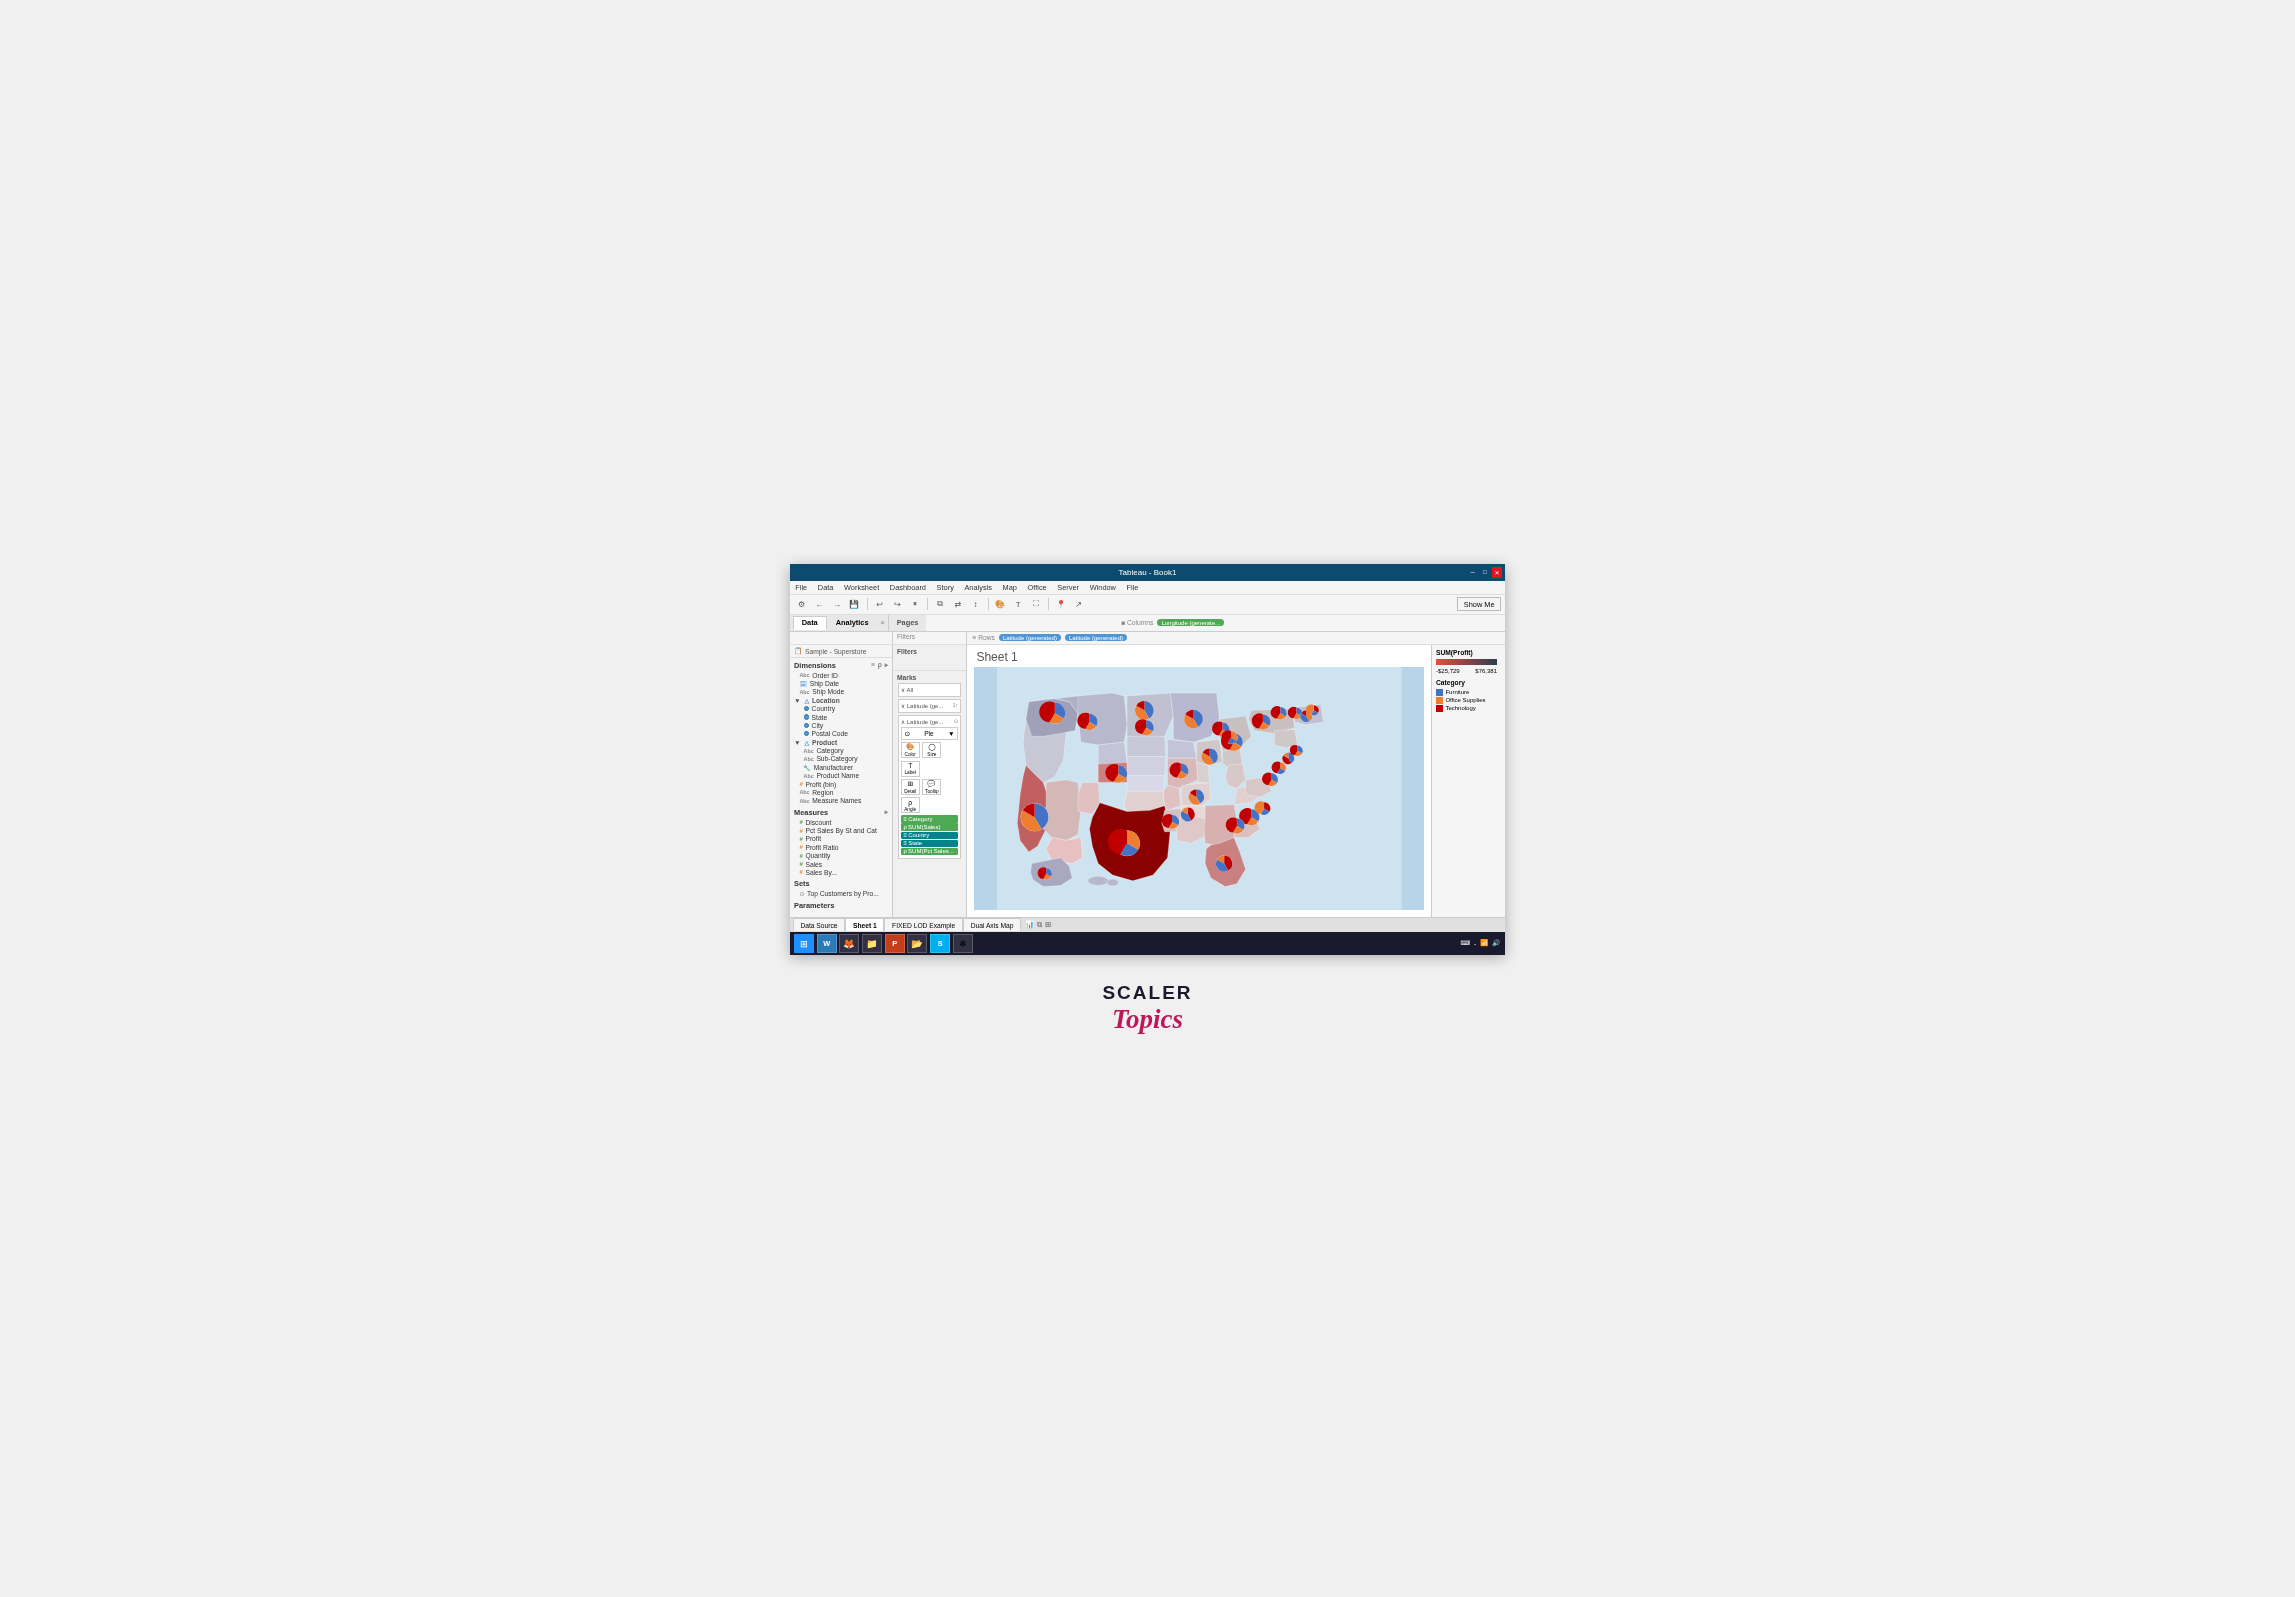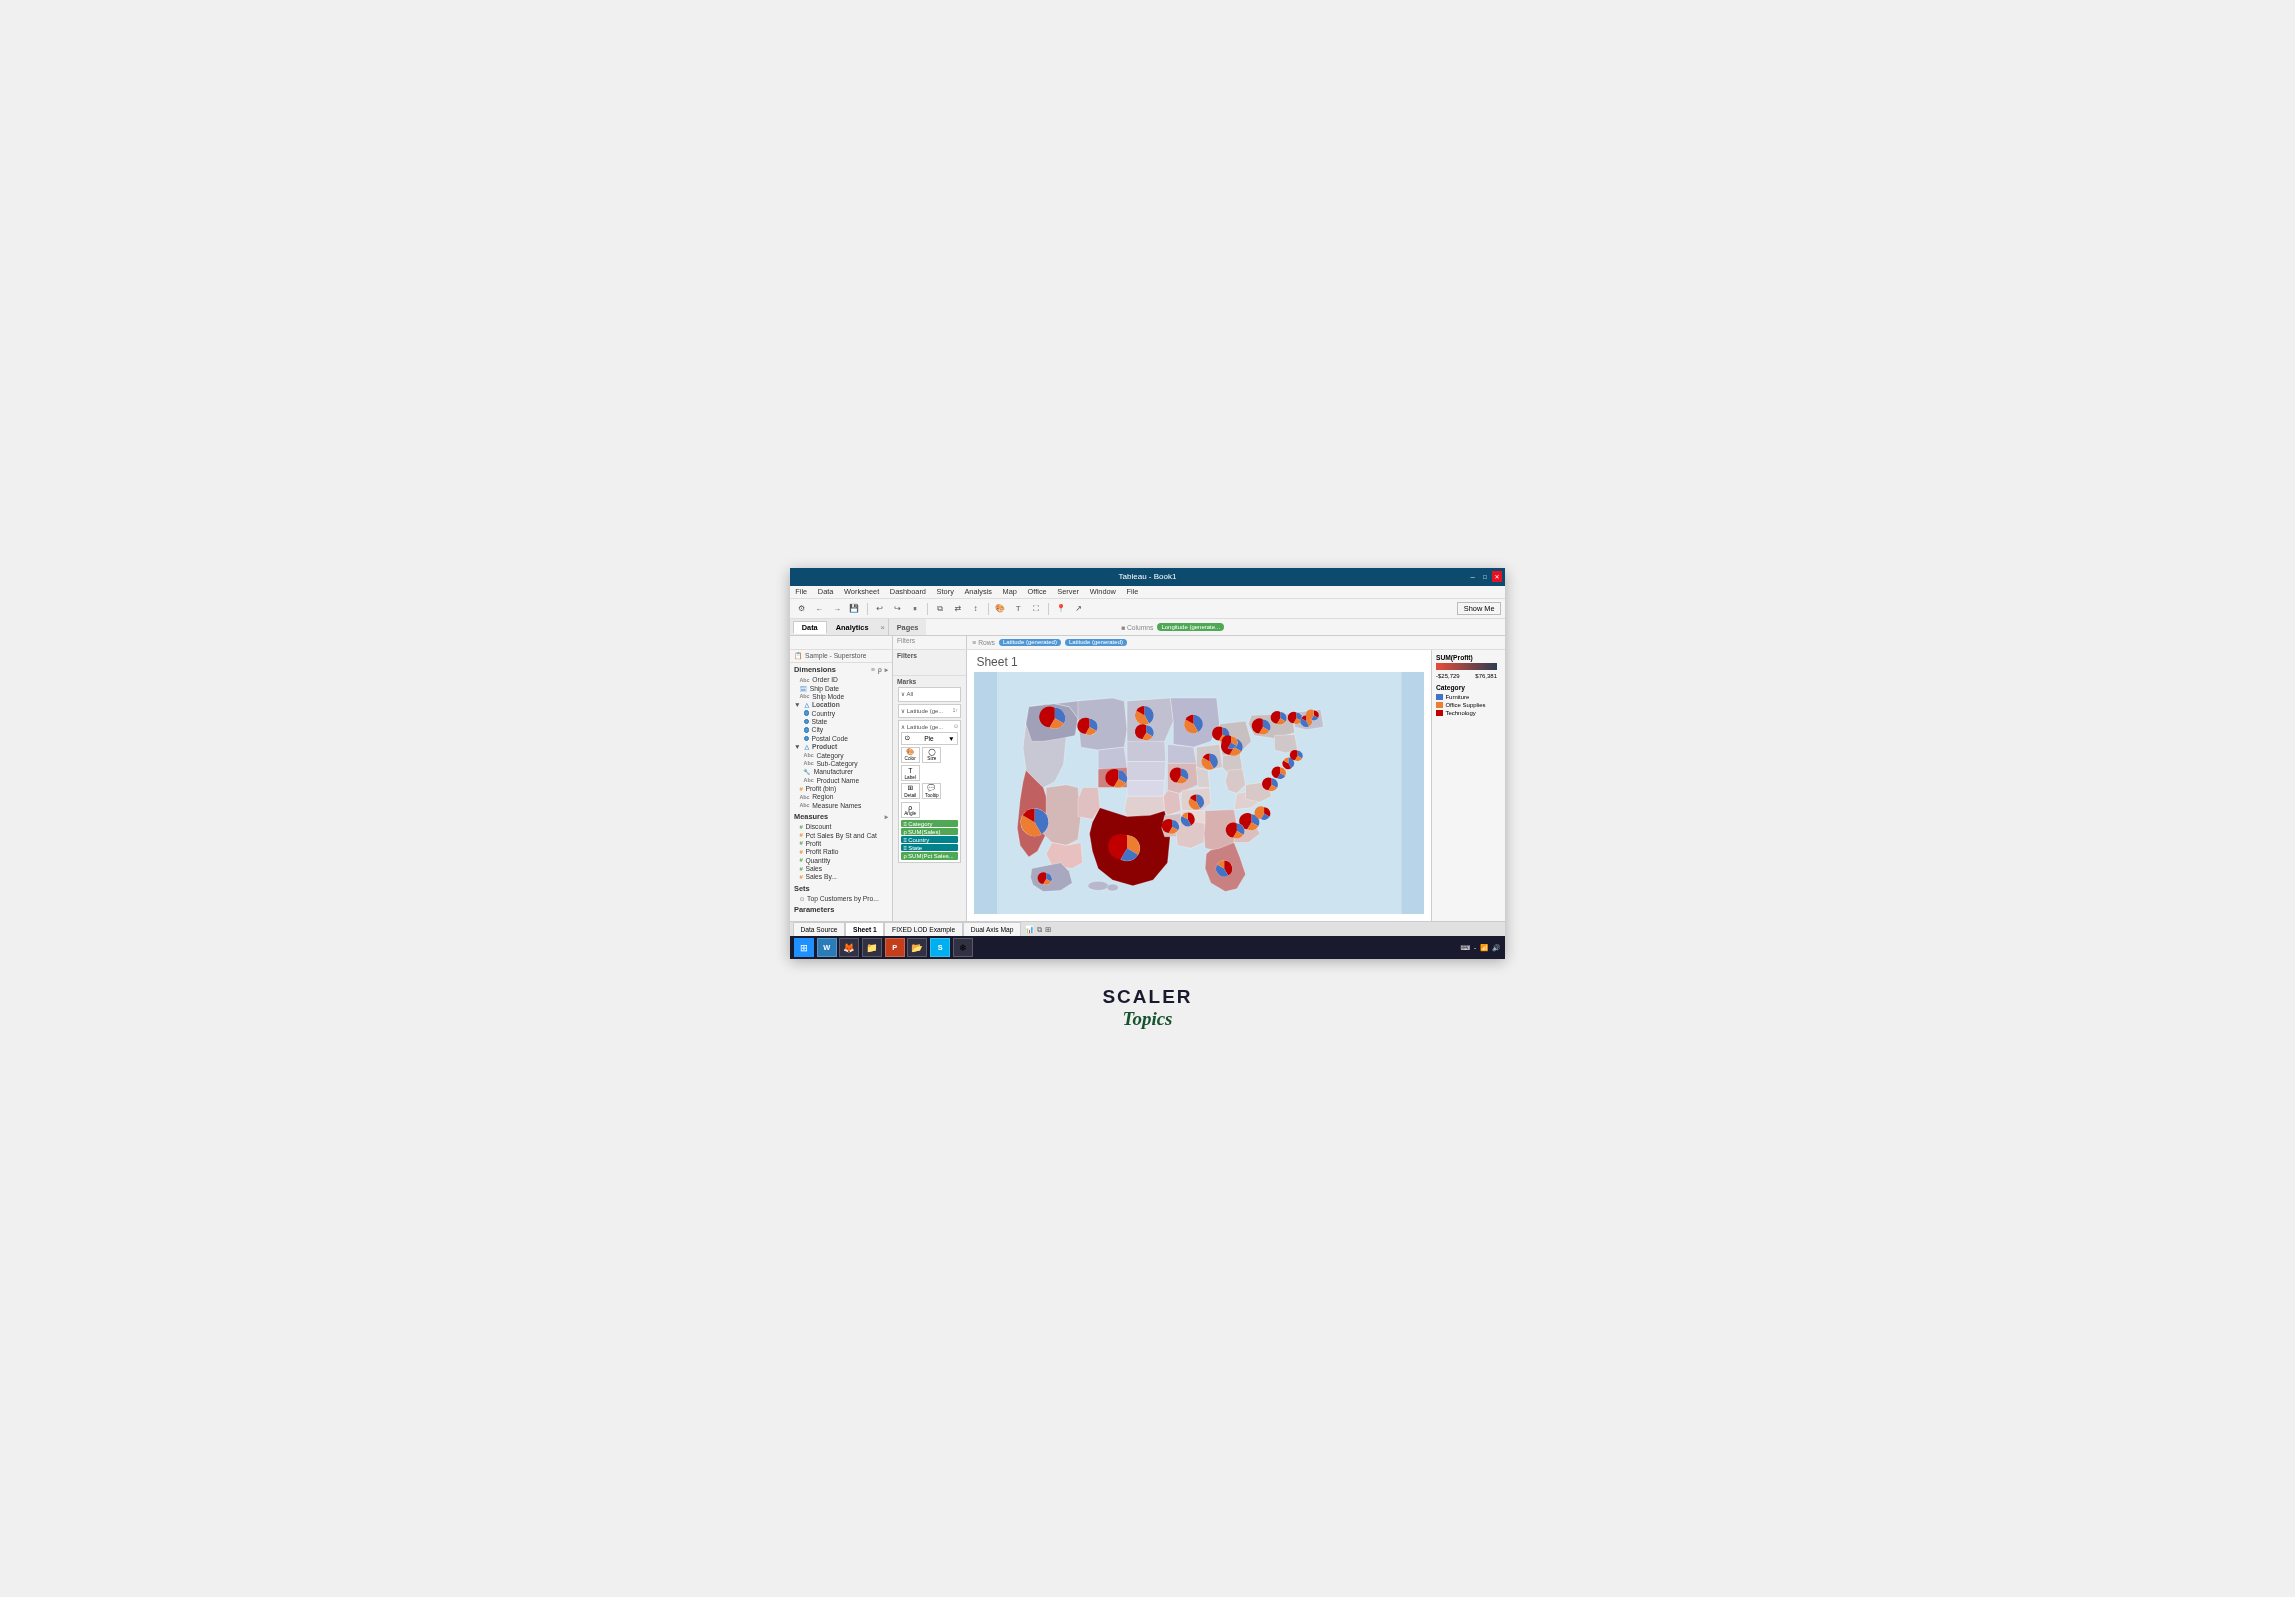--- a/index.html
+++ b/index.html
@@ -416,23 +416,23 @@
       margin-top: 27px;
       text-align: center;
     }
     .scaler-word {
       font-size: 19px;
       font-weight: 900;
       color: #1a1a2e;
       letter-spacing: 2px;
     }
     .topics-word {
-      font-size: 19px;
+      font-size: 27px;
       font-family: 'Georgia', cursive;
-      color: #14532d;
+      color: #be185d;
       font-style: italic;
       font-weight: bold;
     }
   </style>
 </head>
 <body>
 
 <div class="screen-wrapper">
   <div class="title-bar">
     <span>Tableau - Book1</span>

